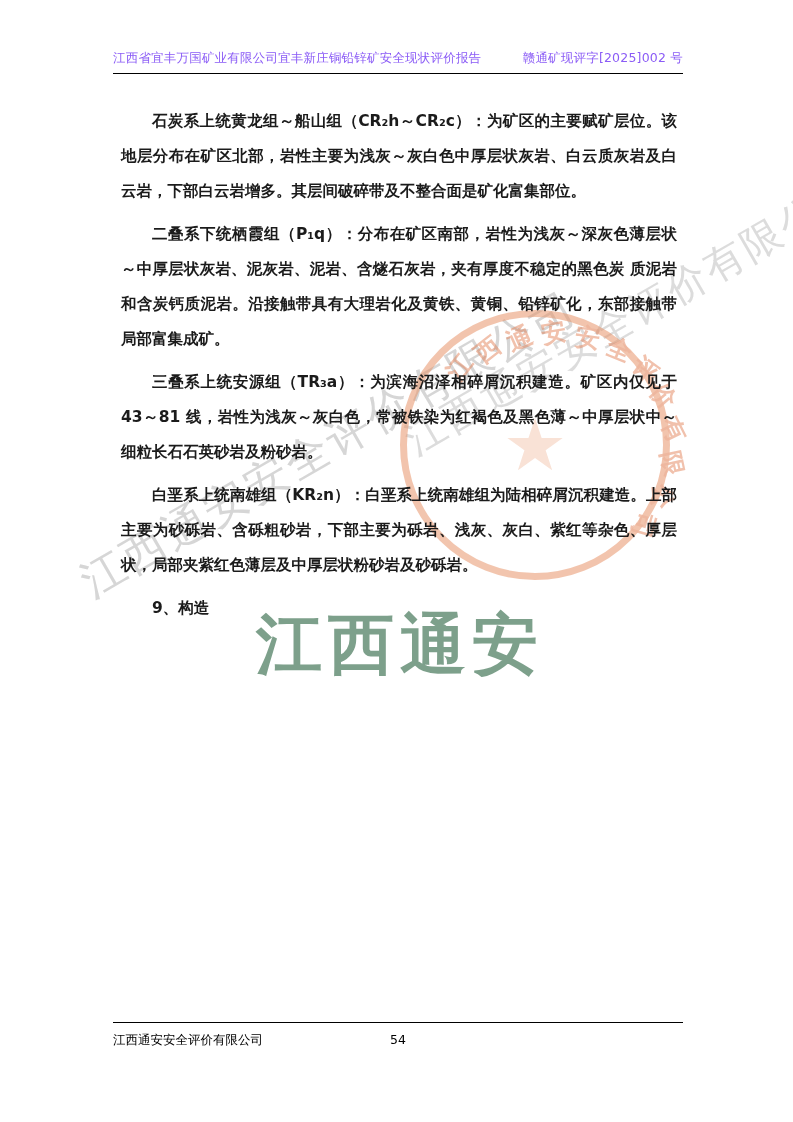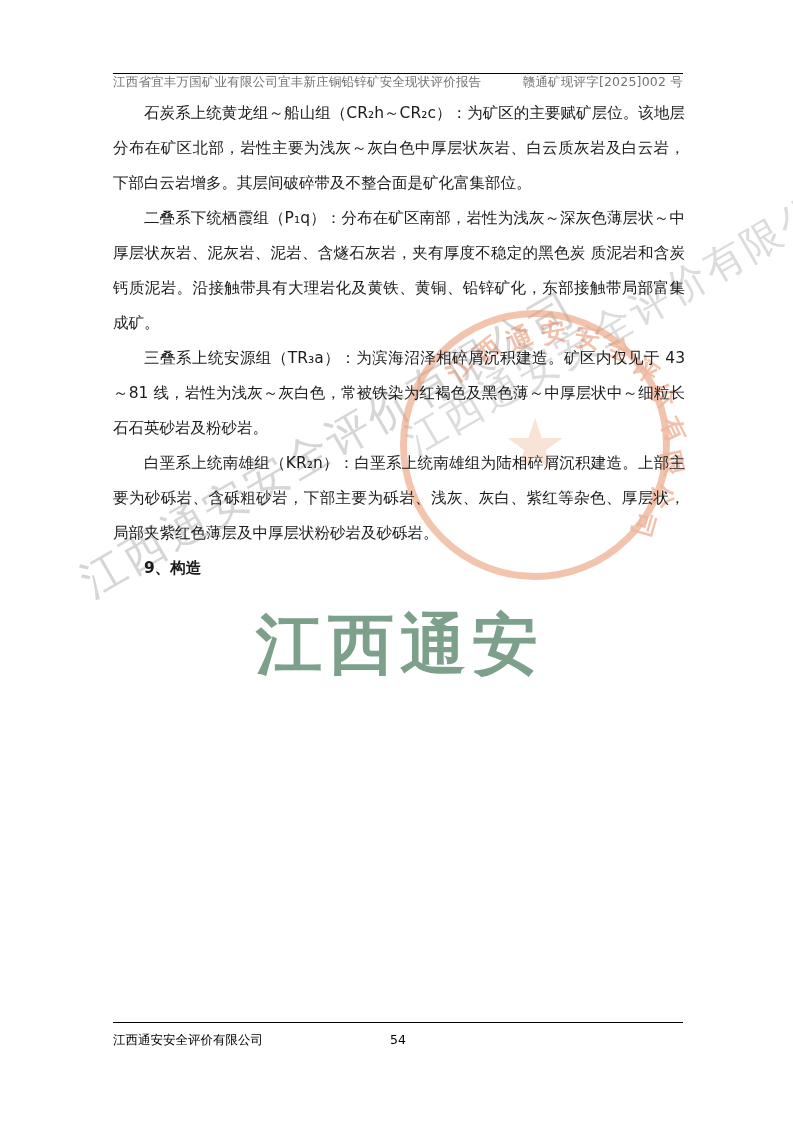--- a/index.html
+++ b/index.html
@@ -22,23 +22,22 @@
   
   .header {
     position: absolute;
     left: 113px;
     top: 50px;
     width: 570px;
     display: flex;
     justify-content: space-between;
     align-items: baseline;
     font-size: 12.5px;
-    color: #737373;
+    color: #8b5cf6;
     letter-spacing: 0.2px;
-    margin-top: 24px;
   }
   .header-left { white-space: nowrap; }
   .header-right { white-space: nowrap; }
   .header-rule {
     position: absolute;
     left: 113px;
     top: 73px;
     width: 570px;
     height: 1px;
     background: #000;
@@ -49,22 +48,23 @@
     left: 113px;
     top: 96px;
     width: 572px;
     font-size: 15.5px;
     line-height: 35px;
     color: #1b1b1b;
     text-align: justify;
     text-justify: inter-ideograph;
   }
   .body-text p {
-    margin: 0;
+    margin: 8px;
     text-indent: 2em;
+    font-weight: bold;
   }
   .bold {
     font-weight: bold;
   }
   
   .footer {
     position: absolute;
     left: 113px;
     top: 1032px;
     width: 570px;

